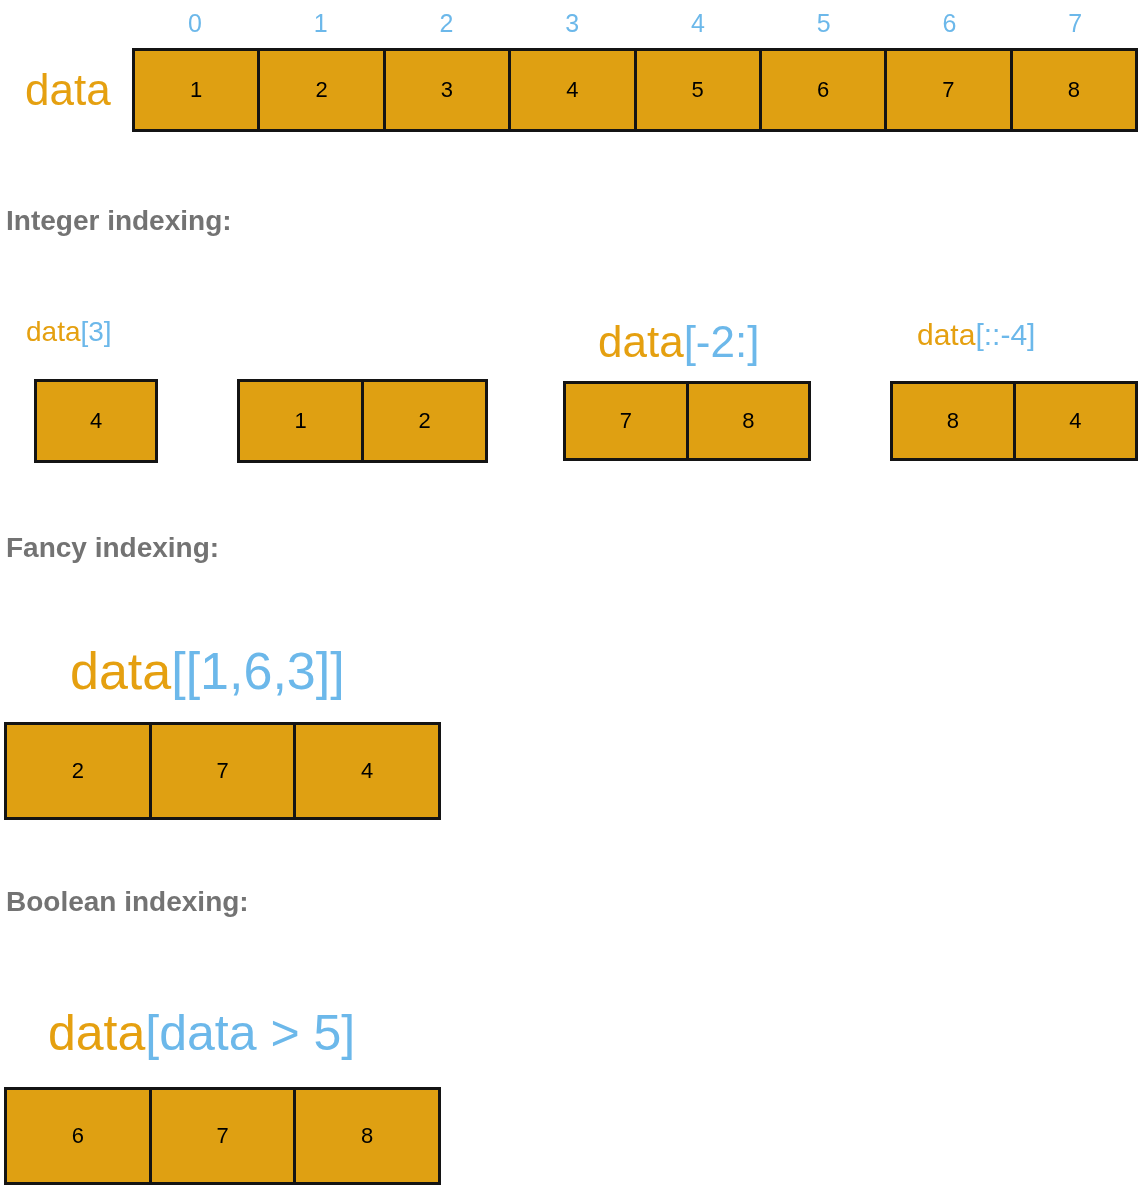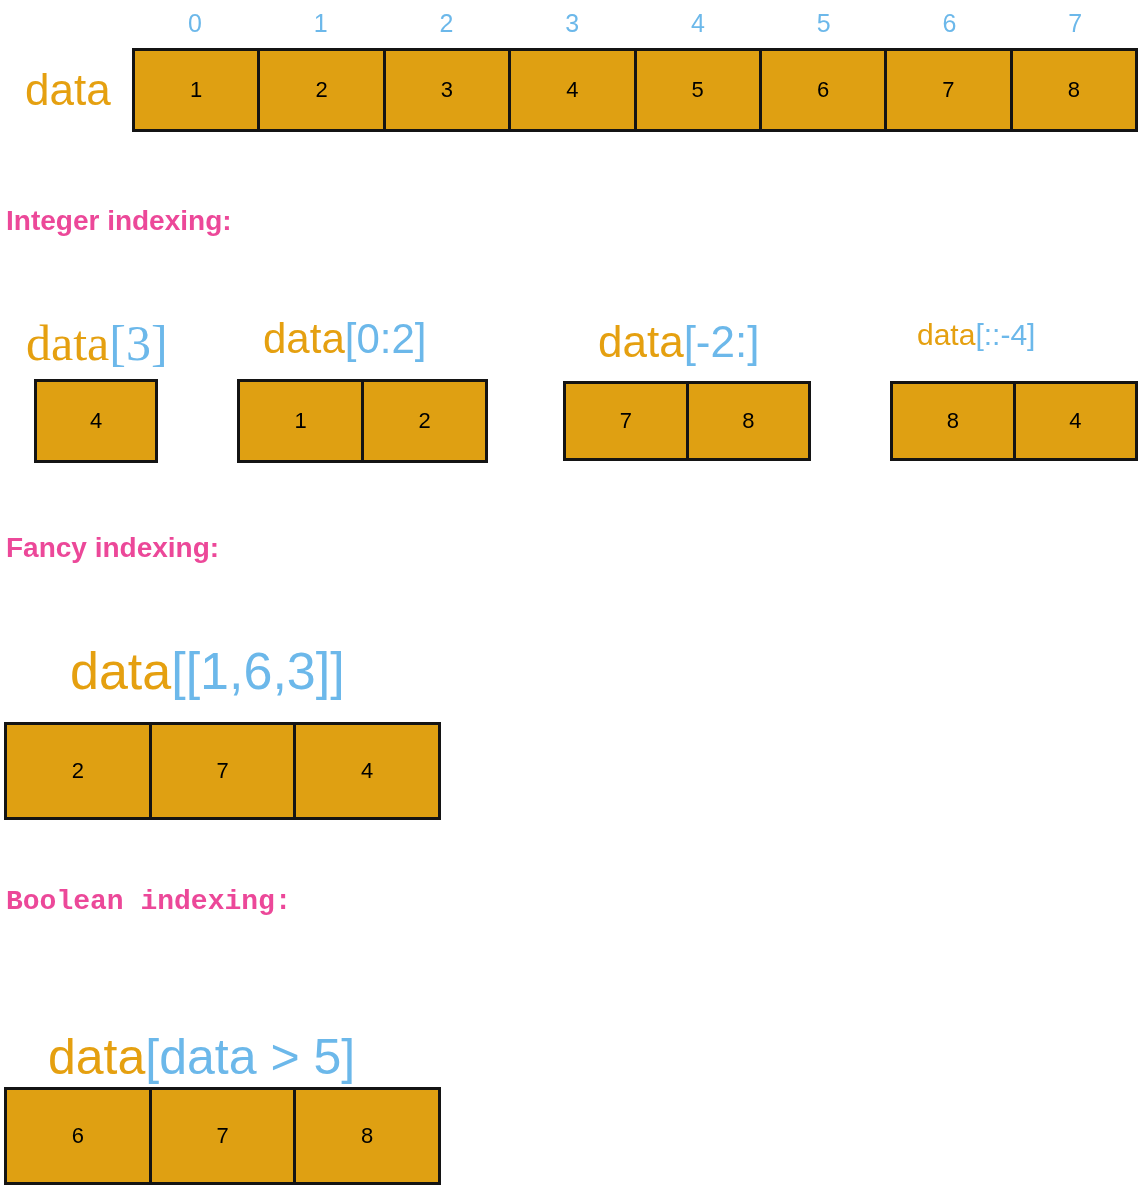--- a/index.html
+++ b/index.html
@@ -38,21 +38,21 @@
   }
 
   
   .expr{position:absolute;white-space:nowrap;line-height:1;}
   .expr .base{color:#e5a010;}
   .expr .idx{color:#6cb8ea;}
 
   
   .heading{
     position:absolute;
-    color:#ec4899;
+    color:#737373;
     font-weight:bold;
     font-size:28px;
     line-height:1;
     white-space:nowrap;
   }
 </style>
 </head>
 <body>
 
 <div class="stage">
@@ -76,30 +76,27 @@
     <div class="cell">3</div>
     <div class="cell">4</div>
     <div class="cell">5</div>
     <div class="cell">6</div>
     <div class="cell">7</div>
     <div class="cell">8</div>
   </div>
 
   <div class="heading" style="left:6px;top:207px;">Integer indexing:</div>
 
-  <div class="expr" style="left:26px;top:318px;font-size:50px;font-family:Liberation Serif, serif;">
+  <div class="expr" style="left:26px;top:318px;font-size:28px;">
     <span class="base">data</span><span class="idx">[3]</span>
   </div>
   <div class="array" style="left:34px;top:379px;width:124px;height:84px;">
     <div class="cell">4</div>
   </div>
 
-  <div class="expr" style="left:263px;top:318px;font-size:42px;">
-    <span class="base">data</span><span class="idx">[0:2]</span>
-  </div>
   <div class="array" style="left:237px;top:379px;width:251px;height:84px;">
     <div class="cell">1</div>
     <div class="cell">2</div>
   </div>
 
   <div class="expr" style="left:598px;top:320px;font-size:44px;">
     <span class="base">data</span><span class="idx">[-2:]</span>
   </div>
   <div class="array" style="left:563px;top:381px;width:248px;height:80px;">
     <div class="cell">7</div>
@@ -118,23 +115,23 @@
 
   <div class="expr" style="left:70px;top:645px;font-size:52px;">
     <span class="base">data</span><span class="idx">[[1,6,3]]</span>
   </div>
   <div class="array" style="left:4px;top:722px;width:437px;height:98px;">
     <div class="cell">2</div>
     <div class="cell">7</div>
     <div class="cell">4</div>
   </div>
 
-  <div class="heading" style="left:6px;top:888px;font-family:Liberation Mono, monospace;">Boolean indexing:</div>
+  <div class="heading" style="left:6px;top:888px;">Boolean indexing:</div>
 
-  <div class="expr" style="left:48px;top:1008px;font-size:50px;margin-top:24px;">
+  <div class="expr" style="left:48px;top:1008px;font-size:50px;">
     <span class="base">data</span><span class="idx">[data &gt; 5]</span>
   </div>
   <div class="array" style="left:4px;top:1087px;width:437px;height:98px;">
     <div class="cell">6</div>
     <div class="cell">7</div>
     <div class="cell">8</div>
   </div>
 
 </div>
 

